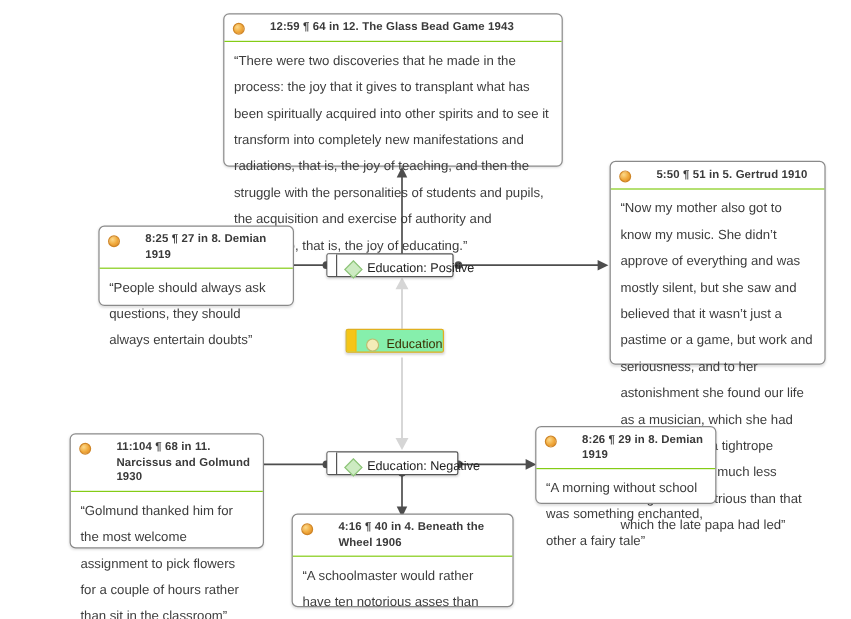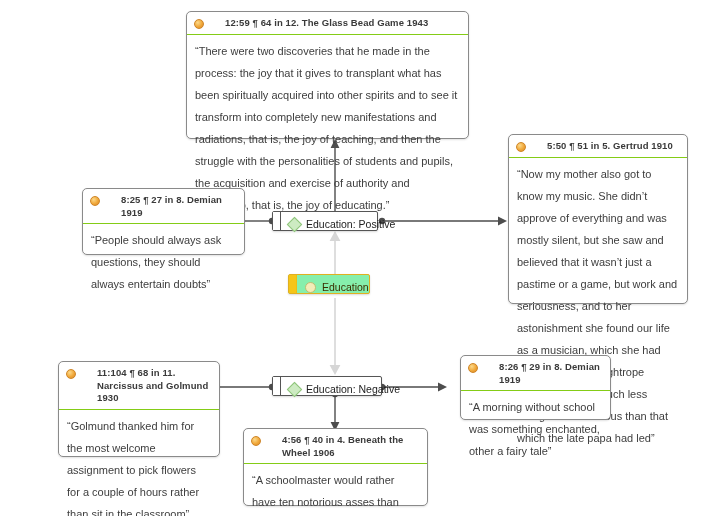--- a/index.html
+++ b/index.html
@@ -212,29 +212,29 @@
   </div>
 
   <div class="card" style="left:58px;top:337px;width:162px;height:96px;margin-top:24px;">
     <div class="card-head">
       <span class="bullet-icon"></span>
       <span class="ref">11:104 ¶ 68 in 11. Narcissus and Golmund 1930</span>
     </div>
     <div class="card-body">“Golmund thanked him for the most welcome assignment to pick flowers for a couple of hours rather than sit in the classroom”</div>
   </div>
 
-  <div class="card" style="left:446px;top:355px;width:151px;height:65px;margin-left:14px;">
+  <div class="card" style="left:446px;top:355px;width:151px;height:65px;">
     <div class="card-head">
       <span class="bullet-icon"></span>
       <span class="ref">8:26 ¶ 29 in 8. Demian 1919</span>
     </div>
     <div class="card-body">“A morning without school was something enchanted, other a fairy tale”</div>
   </div>
 
   <div class="card" style="left:243px;top:428px;width:185px;height:78px;">
     <div class="card-head">
       <span class="bullet-icon"></span>
-      <span class="ref">4:56 ¶ 40 in 4. Beneath the Wheel 1906</span>
+      <span class="ref">4:16 ¶ 40 in 4. Beneath the Wheel 1906</span>
     </div>
     <div class="card-body">“A schoolmaster would rather have ten notorious asses than one genius in his class”</div>
   </div>
 
 </div>
 
 </body></html>

